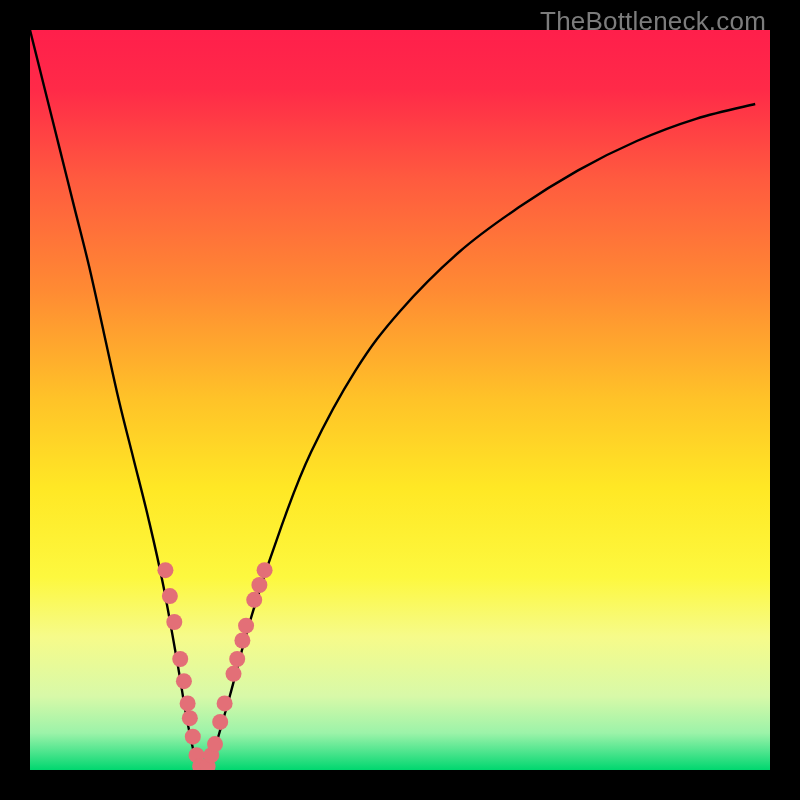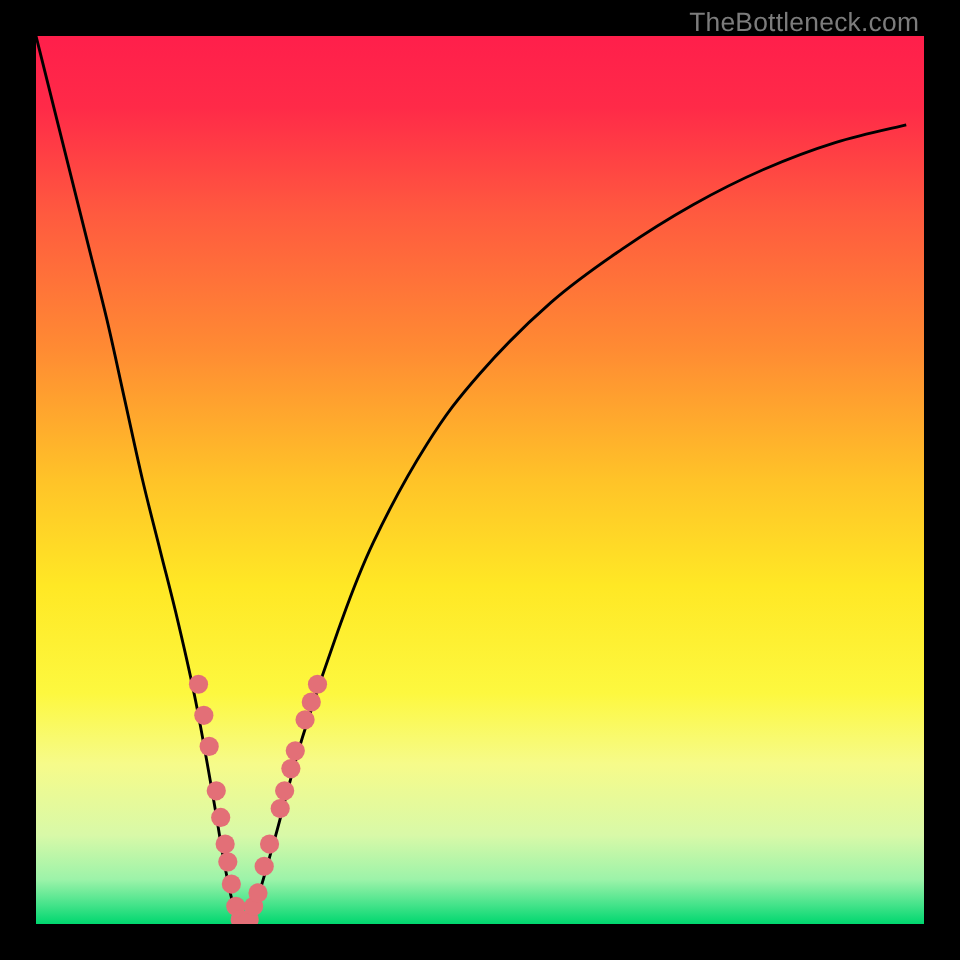--- a/index.html
+++ b/index.html
@@ -32,21 +32,21 @@
     position: absolute;
     inset: 0;
     width: 100%;
     height: 100%;
   }
   .watermark {
     position: absolute;
     top: 6px;
     right: 34px;
     color: #7c7c7c;
-    font-size: 22px;
+    font-size: 26px;
     letter-spacing: 0.2px;
     font-weight: 500;
   }
 </style>
 </head>
 <body>
 
 <div class="frame">
 
   <div class="watermark">TheBottleneck.com</div>

